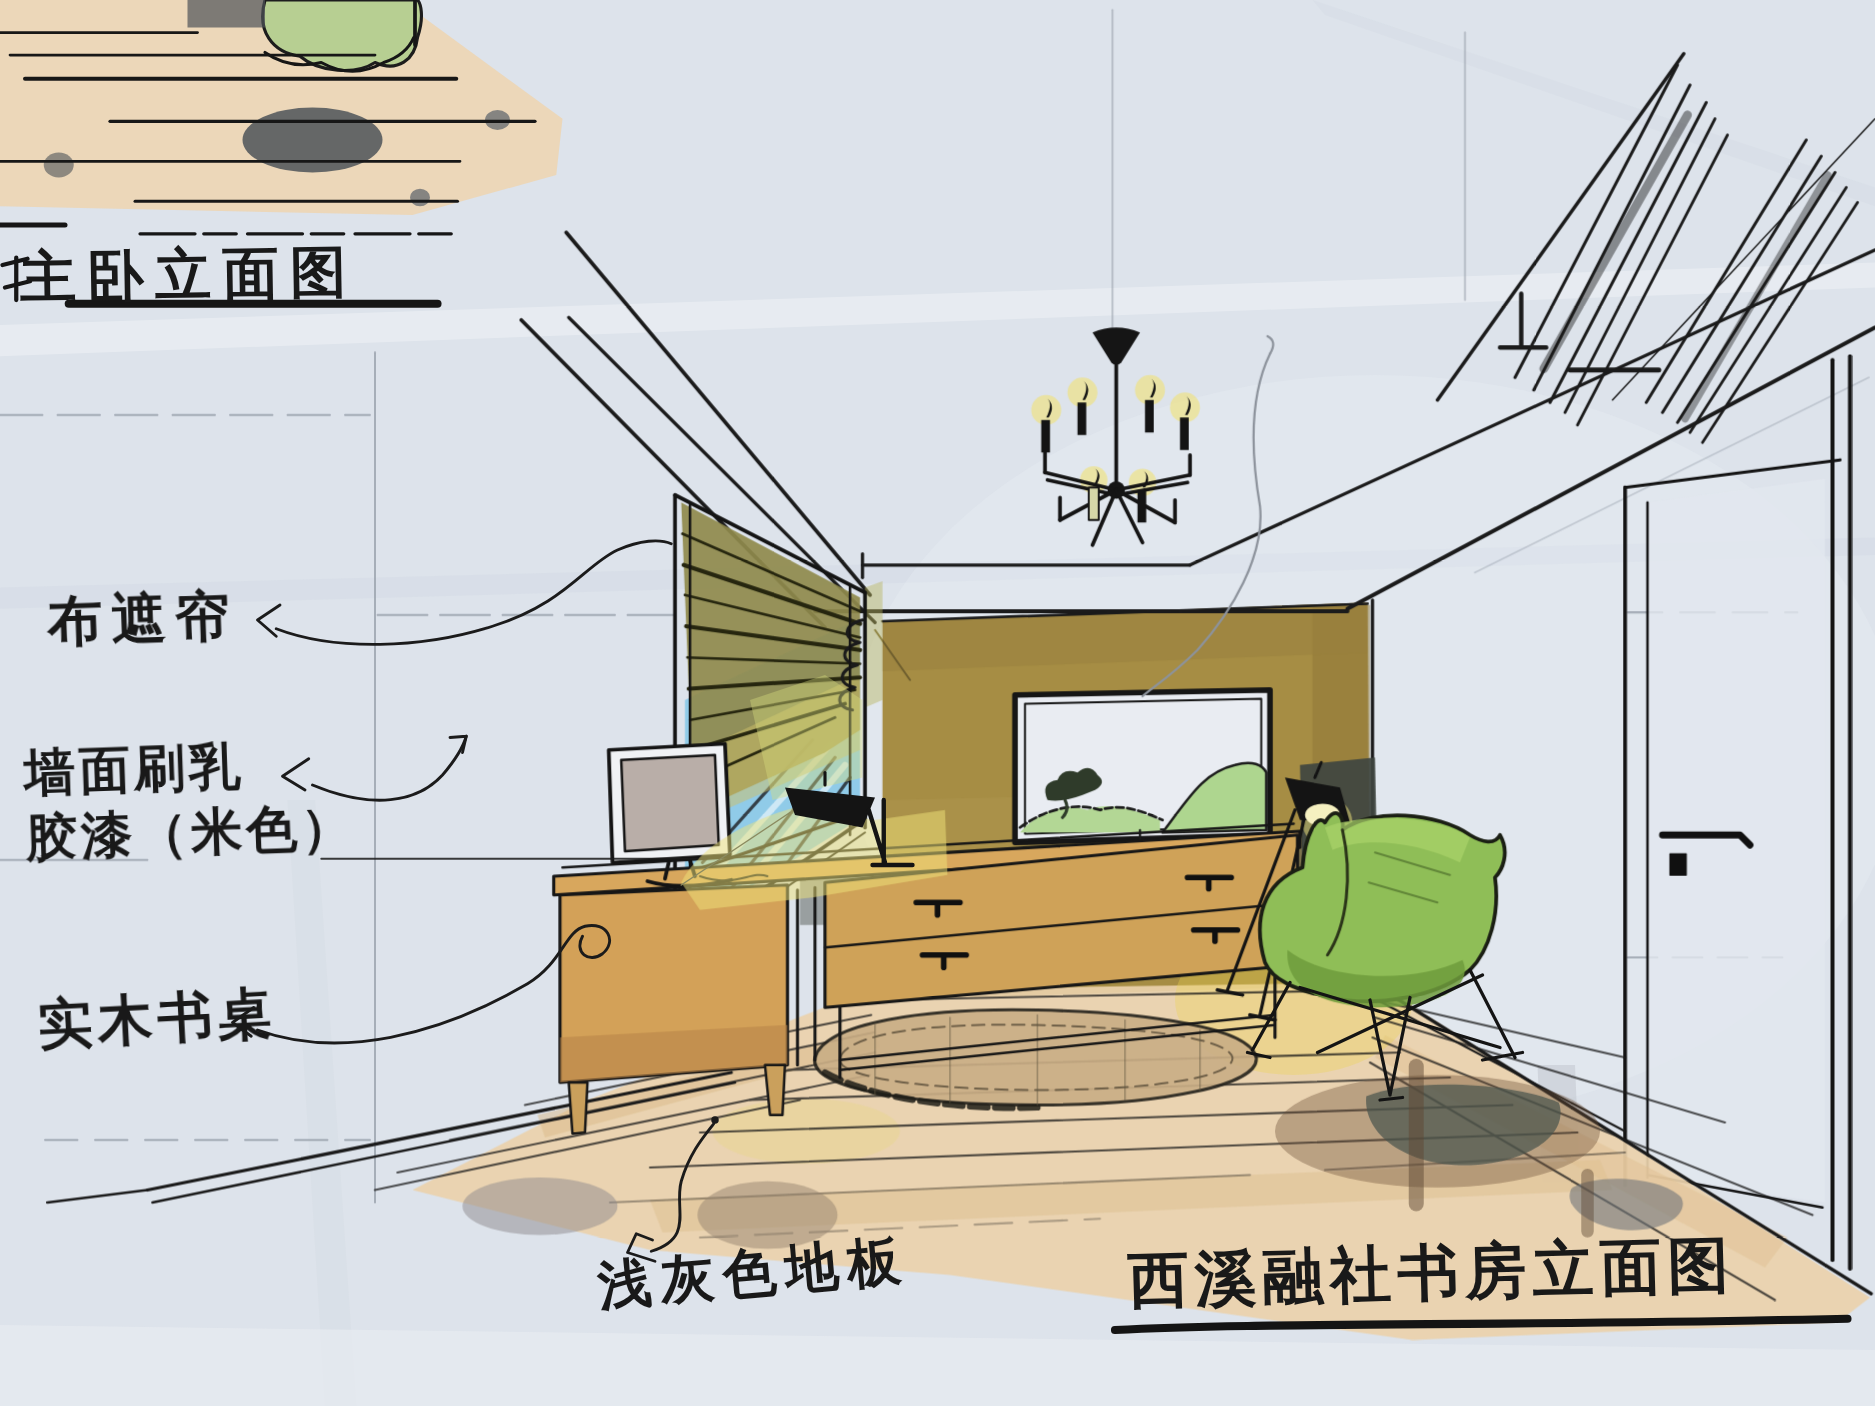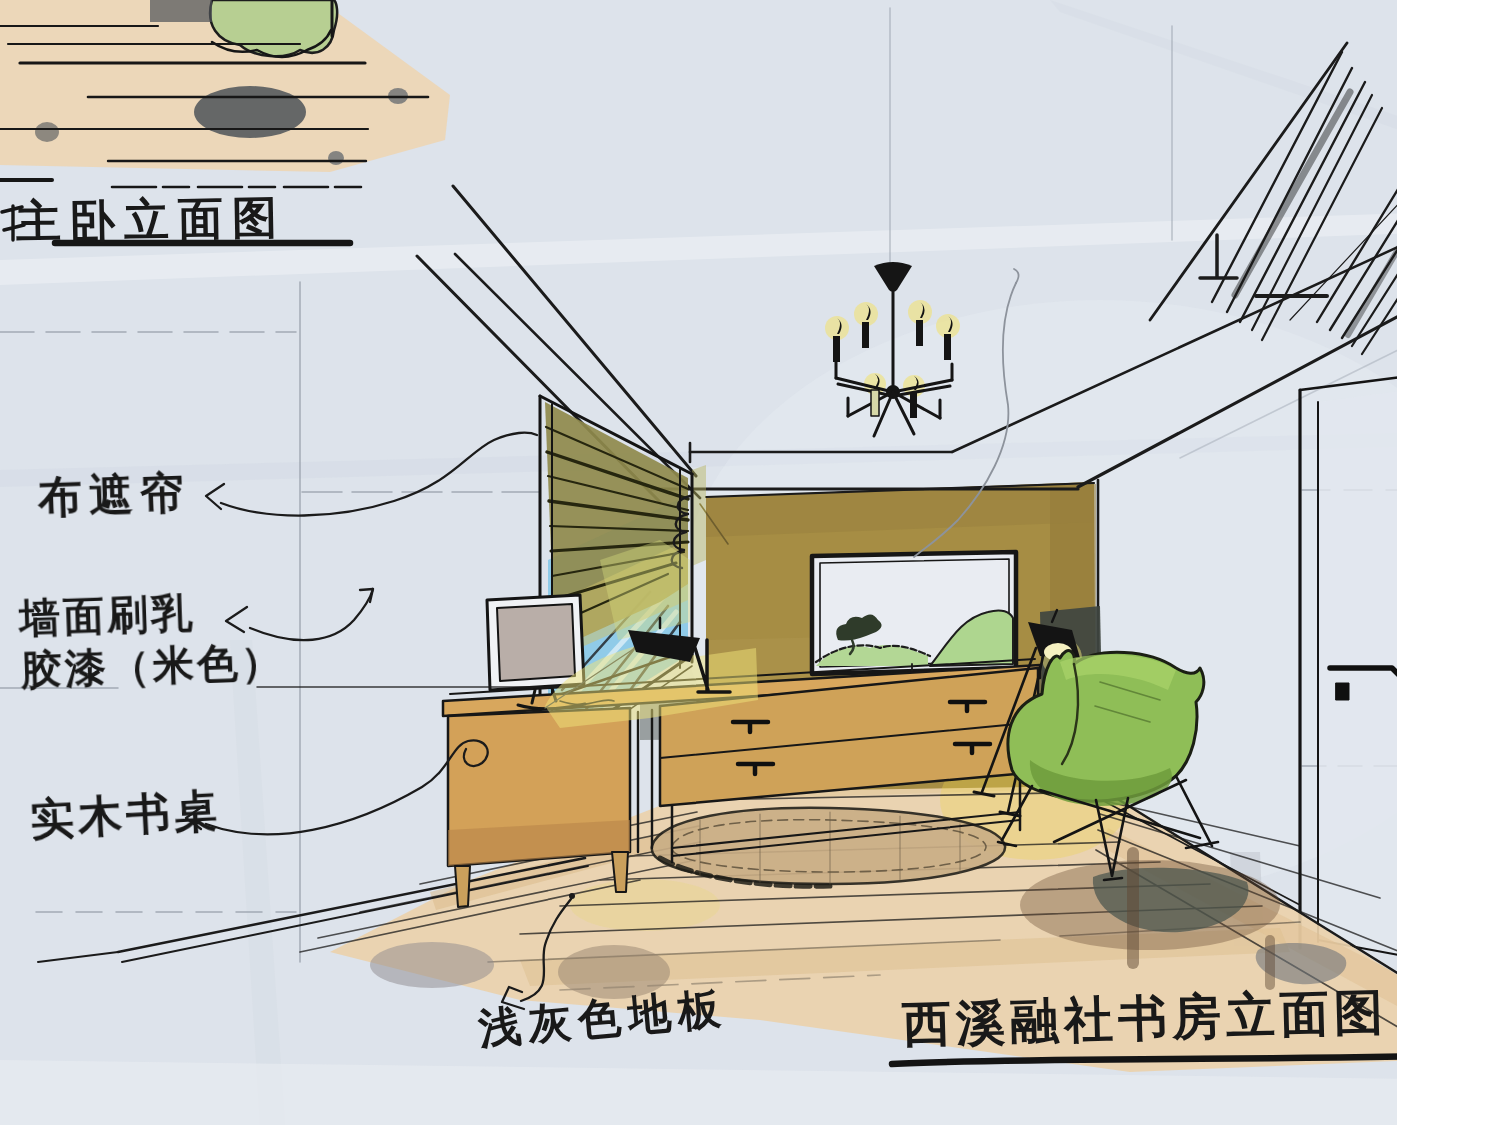--- a/index.html
+++ b/index.html
@@ -1,20 +1,19 @@
 <!DOCTYPE html>
 <html><head>
 <meta charset="utf-8">
 <style>
   html,body{margin:0;padding:0;}
   .sheet{
-    position:relative;width:1372px;height:1125px;overflow:hidden;
+    position:relative;width:1500px;height:1125px;overflow:hidden;
     background:#dde3eb;
     font-family:"DejaVu Sans", sans-serif;
-    padding-left:25px;
   }
   .scene{position:absolute;left:0;top:0;width:1500px;height:1125px;}
   .hand{
     position:absolute;color:#191919;font-weight:bold;white-space:nowrap;
     font-family:"DejaVu Sans", sans-serif;
   }
   .t-frag   {left:16px;  top:190px;  font-size:45px; letter-spacing:9px; transform:rotate(-1deg);}
   .t-curtain{left:38px;  top:466px;  font-size:44px; letter-spacing:7px; transform:rotate(-2deg);}
   .t-wall   {left:20px;  top:588px;  font-size:41px; letter-spacing:3px; line-height:1.28; transform:rotate(-2deg);}
   .t-desk   {left:30px;  top:786px;  font-size:44px; letter-spacing:4px; transform:rotate(-3deg);}

